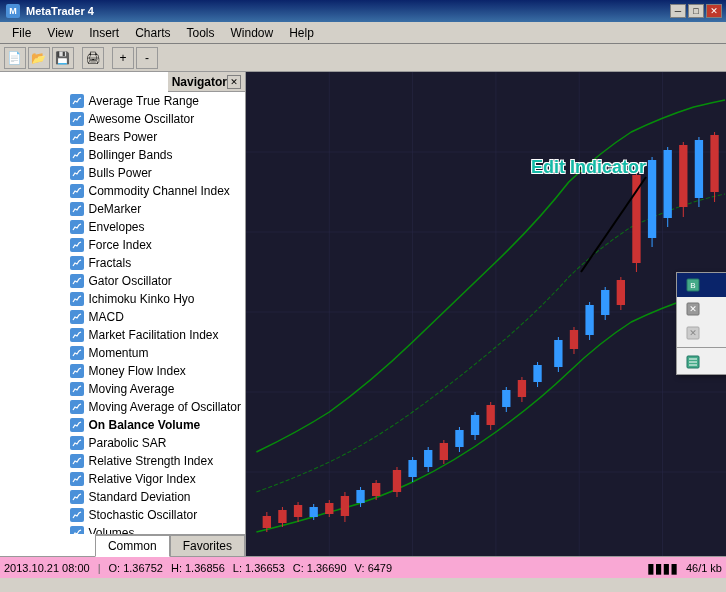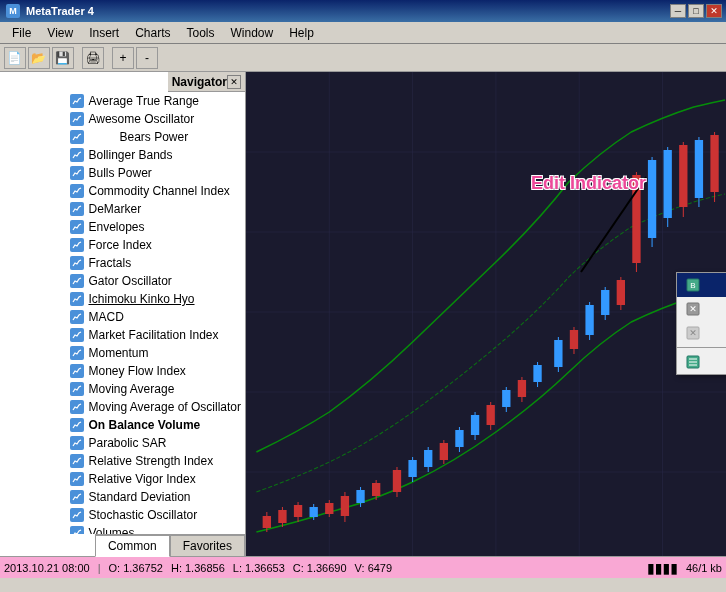--- a/index.html
+++ b/index.html
@@ -244,23 +244,23 @@
       flex-shrink: 0;
       display: flex;
       align-items: center;
       justify-content: center;
       font-size: 10px;
     }
 
     
     .edit-indicator-label {
       position: absolute;
-      top: 101px;
+      top: 85px;
       right: 80px;
-      color: #ec4899;
+      color: #14b8a6;
       font-size: 18px;
       font-weight: bold;
       z-index: 50;
       text-shadow: 1px 1px 0 white, -1px -1px 0 white, 1px -1px 0 white, -1px 1px 0 white;
     }
 
     
     .chart-svg {
       position: absolute;
       top: 0; left: 0;
@@ -346,21 +346,21 @@
             </svg>
           </div>
           <span style="font-size: 12px;">Awesome Oscillator</span>
         </div>
         <div class="nav-item">
           <div class="nav-item-icon">
             <svg width="10" height="10" viewBox="0 0 10 10">
               <polyline points="1,8 3,5 5,6 7,3 9,2" fill="none" stroke="white" stroke-width="1.2"></polyline>
             </svg>
           </div>
-          <span style="font-size: 12px; margin-left: 31px;">Bears Power</span>
+          <span style="font-size: 12px;">Bears Power</span>
         </div>
         <div class="nav-item">
           <div class="nav-item-icon">
             <svg width="10" height="10" viewBox="0 0 10 10">
               <polyline points="1,8 3,5 5,6 7,3 9,2" fill="none" stroke="white" stroke-width="1.2"></polyline>
             </svg>
           </div>
           <span style="font-size: 12px;">Bollinger Bands</span>
         </div>
         <div class="nav-item">
@@ -418,21 +418,21 @@
             </svg>
           </div>
           <span style="font-size: 12px;">Gator Oscillator</span>
         </div>
         <div class="nav-item">
           <div class="nav-item-icon">
             <svg width="10" height="10" viewBox="0 0 10 10">
               <polyline points="1,8 3,5 5,6 7,3 9,2" fill="none" stroke="white" stroke-width="1.2"></polyline>
             </svg>
           </div>
-          <span style="font-size: 12px; text-decoration: underline;">Ichimoku Kinko Hyo</span>
+          <span style="font-size: 12px;">Ichimoku Kinko Hyo</span>
         </div>
         <div class="nav-item">
           <div class="nav-item-icon">
             <svg width="10" height="10" viewBox="0 0 10 10">
               <polyline points="1,8 3,5 5,6 7,3 9,2" fill="none" stroke="white" stroke-width="1.2"></polyline>
             </svg>
           </div>
           <span style="font-size: 12px;">MACD</span>
         </div>
         <div class="nav-item">

